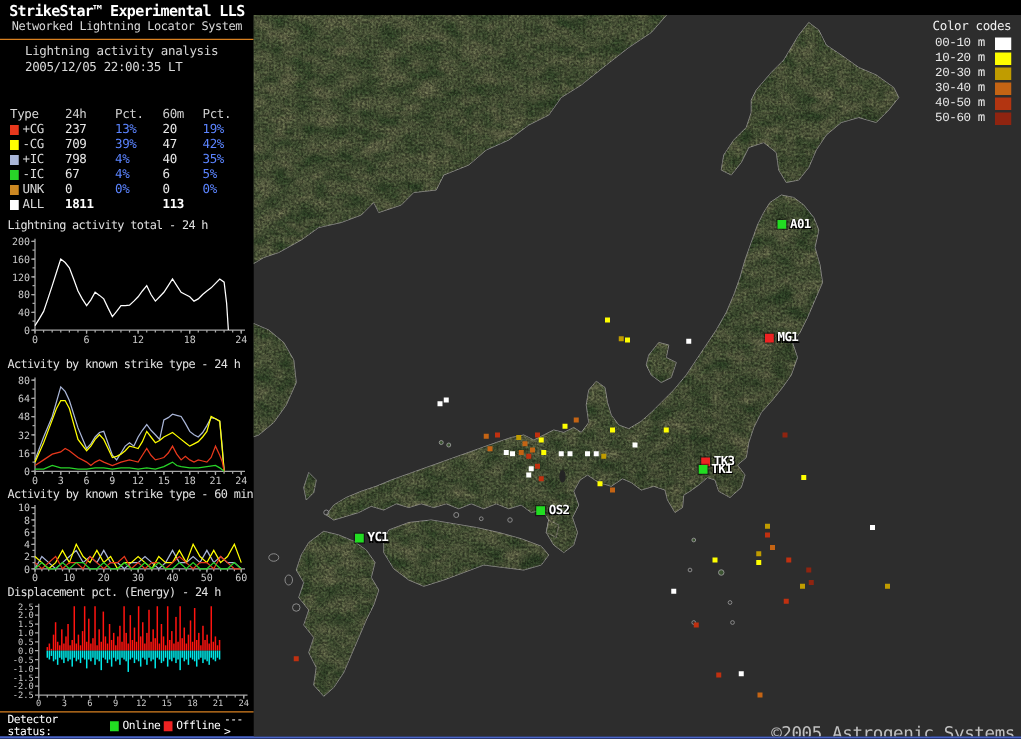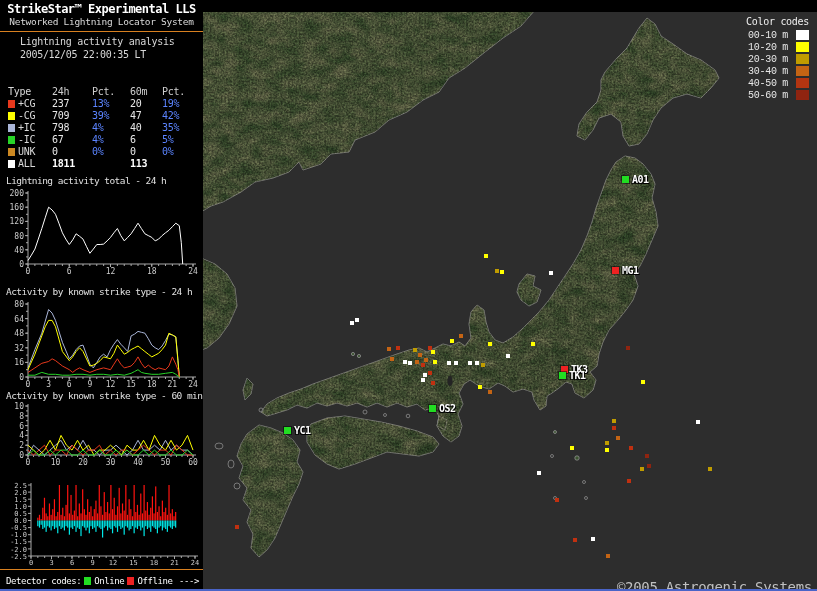--- a/index.html
+++ b/index.html
@@ -324,20 +324,21 @@
         <line x1="24" y1="13.8" x2="27" y2="13.8" stroke="#a8a8a8"></line>
         <text x="23" y="16.84" fill="#cccccc" font-size="8" text-anchor="end">8</text>
         <line x1="24" y1="4" x2="27" y2="4" stroke="#a8a8a8"></line>
         <text x="23" y="7.04" fill="#cccccc" font-size="8" text-anchor="end">10</text>
         <polyline points="27.0,53.0 32.5,43.2 38.0,48.1 43.5,53.0 49.0,48.1 54.5,43.2 60.0,38.3 65.5,48.1 71.0,43.2 76.5,48.1 82.0,38.3 87.5,48.1 93.0,48.1 98.5,53.0 104.0,48.1 109.5,48.1 115.0,43.2 120.5,48.1 126.0,53.0 131.5,48.1 137.0,38.3 142.5,48.1 148.0,48.1 153.5,43.2 159.0,48.1 164.5,38.3 170.0,48.1 175.5,43.2 181.0,48.1 186.5,48.1 192.0,53.0" fill="none" stroke="#aab6d8" stroke-width="1"></polyline>
         <polyline points="27.0,43.2 32.5,48.1 38.0,53.0 43.5,48.1 49.0,38.3 54.5,48.1 60.0,33.4 65.5,43.2 71.0,48.1 76.5,38.3 82.0,48.1 87.5,43.2 93.0,53.0 98.5,48.1 104.0,48.1 109.5,43.2 115.0,48.1 120.5,53.0 126.0,43.2 131.5,48.1 137.0,48.1 142.5,38.3 148.0,48.1 153.5,33.4 159.0,43.2 164.5,48.1 170.0,38.3 175.5,48.1 181.0,43.2 186.5,33.4 192.0,48.1" fill="none" stroke="#ffff00" stroke-width="1"></polyline>
         <polyline points="27.0,48.1 32.5,53.0 38.0,48.1 43.5,43.2 49.0,53.0 54.5,48.1 60.0,48.1 65.5,53.0 71.0,43.2 76.5,48.1 82.0,53.0 87.5,48.1 93.0,48.1 98.5,43.2 104.0,53.0 109.5,48.1 115.0,53.0 120.5,48.1 126.0,48.1 131.5,53.0 137.0,48.1 142.5,43.2 148.0,48.1 153.5,53.0 159.0,48.1 164.5,48.1 170.0,53.0 175.5,43.2 181.0,48.1 186.5,53.0 192.0,53.0" fill="none" stroke="#e8381c" stroke-width="1"></polyline>
         <polyline points="27.0,53.0 32.5,48.1 38.0,53.0 43.5,53.0 49.0,48.1 54.5,53.0 60.0,48.1 65.5,48.1 71.0,53.0 76.5,53.0 82.0,48.1 87.5,53.0 93.0,53.0 98.5,48.1 104.0,53.0 109.5,53.0 115.0,48.1 120.5,53.0 126.0,48.1 131.5,53.0 137.0,53.0 142.5,48.1 148.0,53.0 153.5,48.1 159.0,53.0 164.5,53.0 170.0,48.1 175.5,53.0 181.0,53.0 186.5,48.1 192.0,53.0" fill="none" stroke="#28d428" stroke-width="1"></polyline>
       </svg>
 
+    <div class="sb-abs chart-title" style="top:469px">Displacement pct. (Energy) - 24 h</div>
     <svg id="chart3" class="chart-svg" style="top:481px" width="200" height="86">
         <line x1="30" y1="2" x2="30" y2="75" stroke="#a8a8a8"></line>
         <line x1="30" y1="75" x2="197" y2="75" stroke="#a8a8a8"></line>
         <line x1="30" y1="75" x2="30" y2="77" stroke="#a8a8a8"></line>
         <line x1="36.833333333333336" y1="75" x2="36.833333333333336" y2="77" stroke="#a8a8a8"></line>
         <line x1="43.666666666666664" y1="75" x2="43.666666666666664" y2="77" stroke="#a8a8a8"></line>
         <line x1="50.5" y1="75" x2="50.5" y2="77" stroke="#a8a8a8"></line>
         <line x1="57.33333333333333" y1="75" x2="57.33333333333333" y2="77" stroke="#a8a8a8"></line>
         <line x1="64.16666666666667" y1="75" x2="64.16666666666667" y2="77" stroke="#a8a8a8"></line>
         <line x1="71" y1="75" x2="71" y2="77" stroke="#a8a8a8"></line>
@@ -564,21 +565,21 @@
         <rect x="165.75233333333335" y="39.5" width="1.2" height="11.359999999999992" fill="#00e8e8"></rect>
         <rect x="167.41283333333334" y="39.5" width="1.2" height="5.68" fill="#00e8e8"></rect>
         <rect x="169.07333333333332" y="39.5" width="1.2" height="7.100000000000001" fill="#00e8e8"></rect>
         <rect x="170.73383333333334" y="39.5" width="1.2" height="8.520000000000003" fill="#00e8e8"></rect>
         <rect x="172.39433333333332" y="39.5" width="1.2" height="5.68" fill="#00e8e8"></rect>
         <rect x="174.05483333333333" y="39.5" width="1.2" height="7.100000000000001" fill="#00e8e8"></rect>
       </svg>
 
     <div class="orange-line" style="top:569px"></div>
     <div id="status-bar">
-      <span>Detector codes:</span>
+      <span>Detector status:</span>
       <span class="st-sw" id="sw-online" style="background: rgb(34, 221, 34);"></span>
       <span>Online</span>
       <span class="st-sw" id="sw-offline" style="background: rgb(238, 34, 34);"></span>
       <span>Offline</span>
       <span id="status-arrow">---&gt;</span>
     </div>
   </aside>
 
   <main id="map-region">
     <svg width="614" height="589" viewBox="0 0 614 589">

